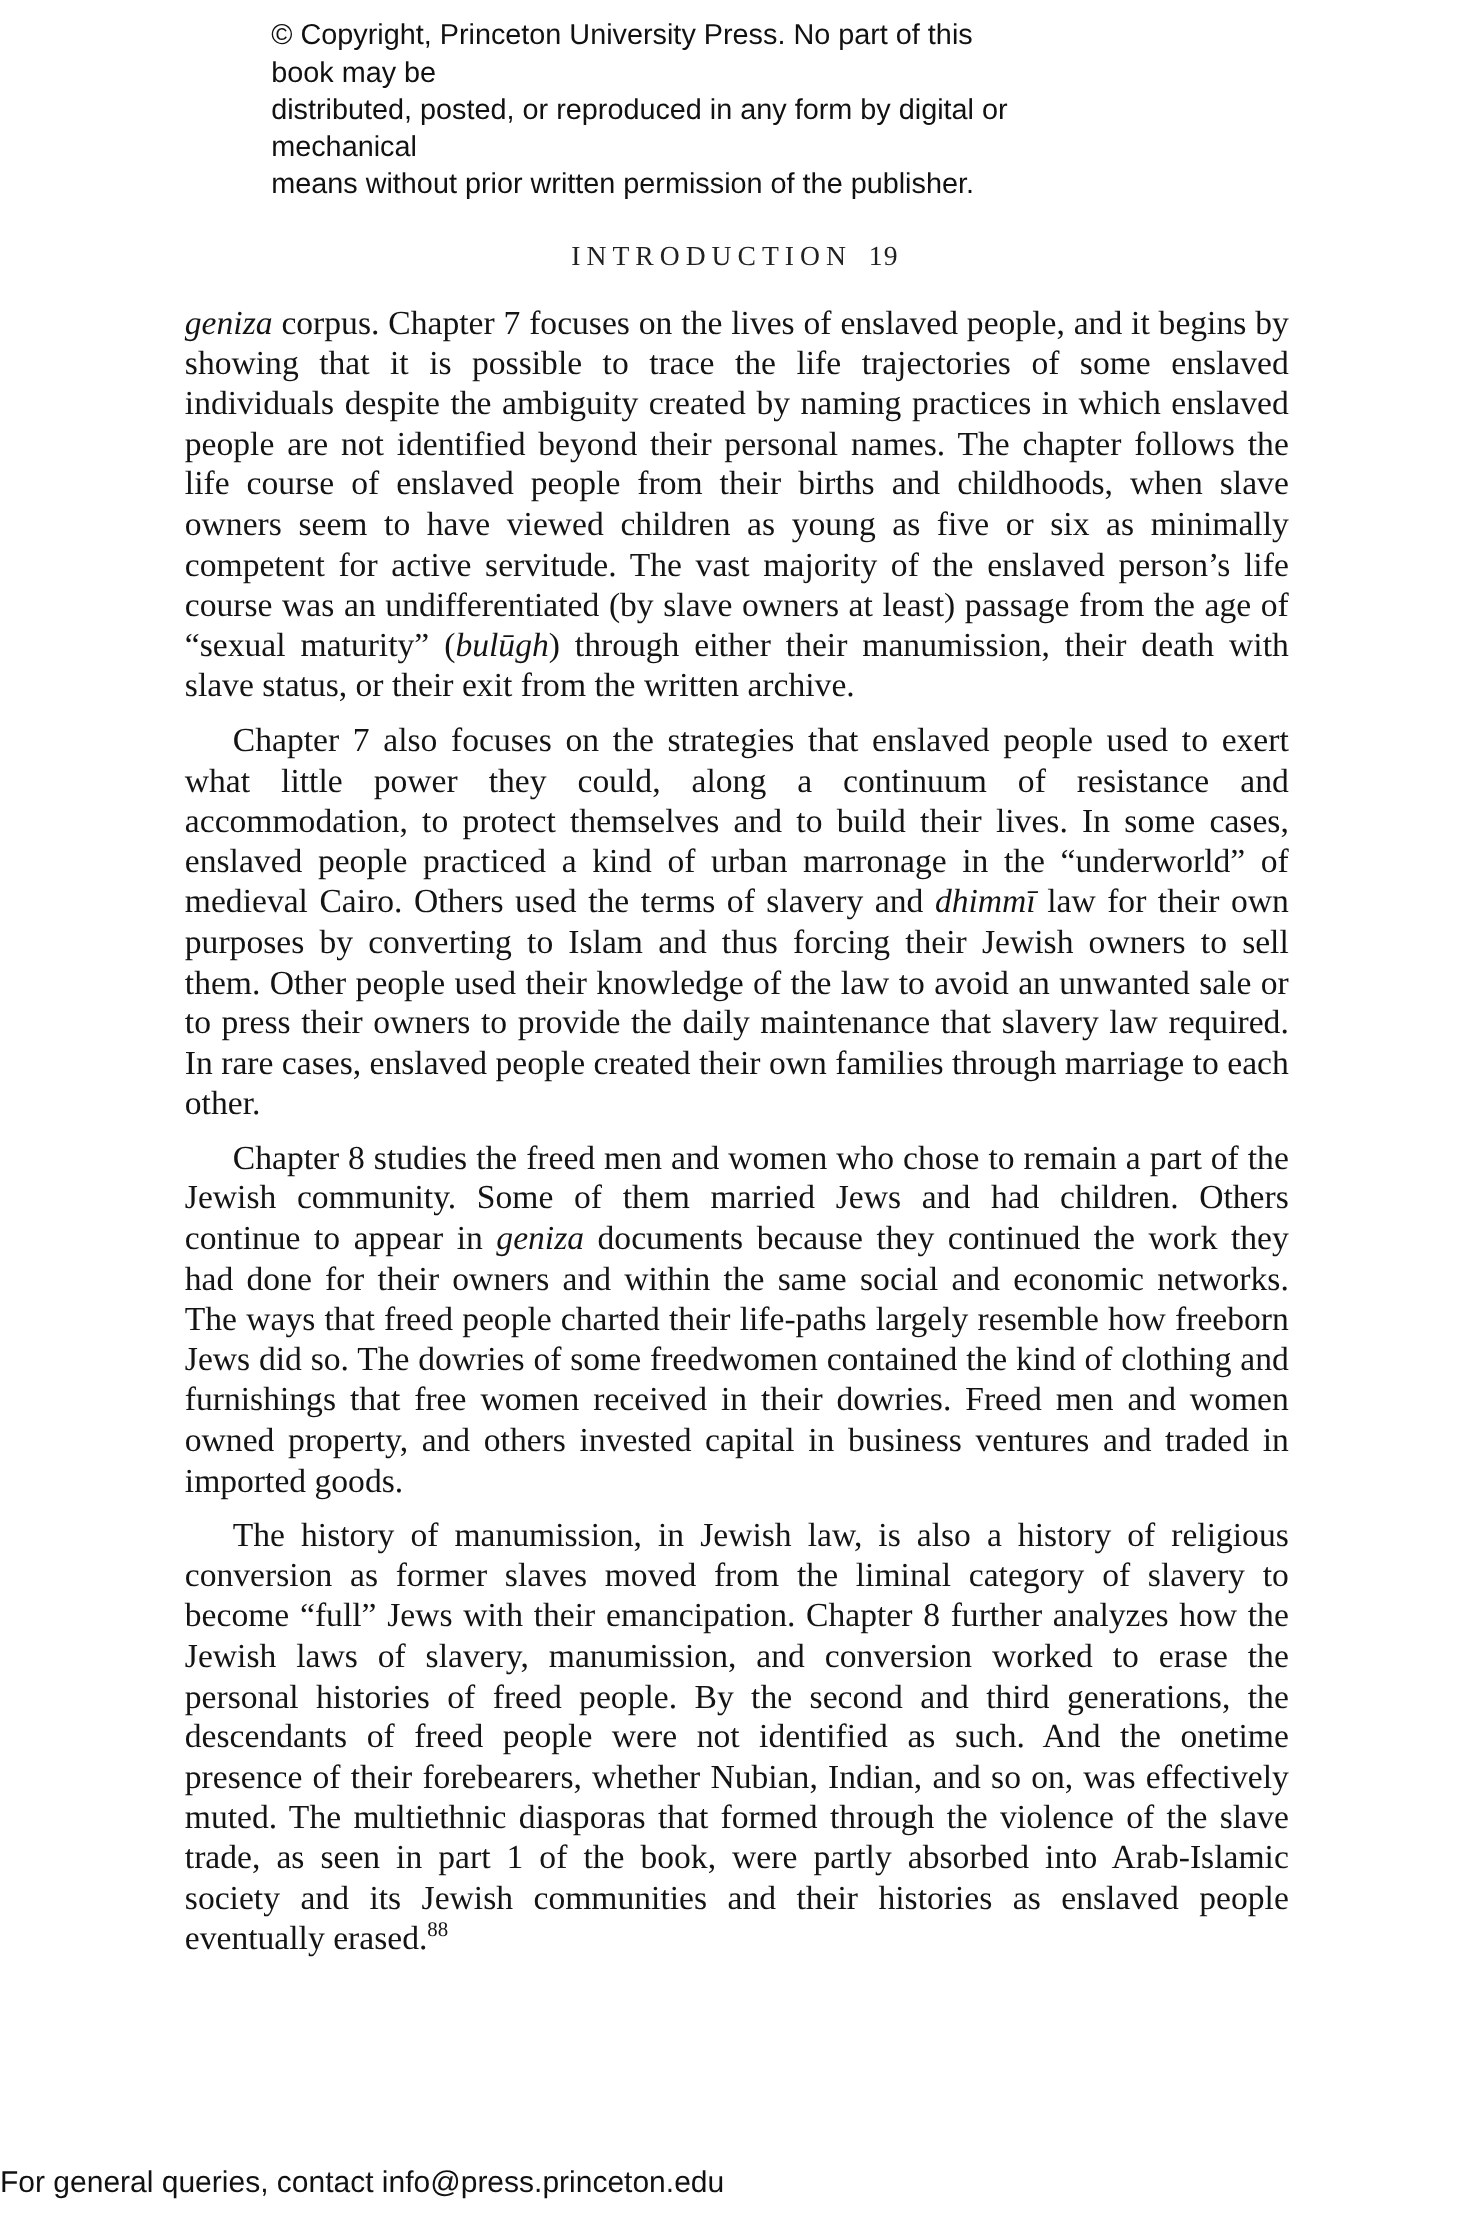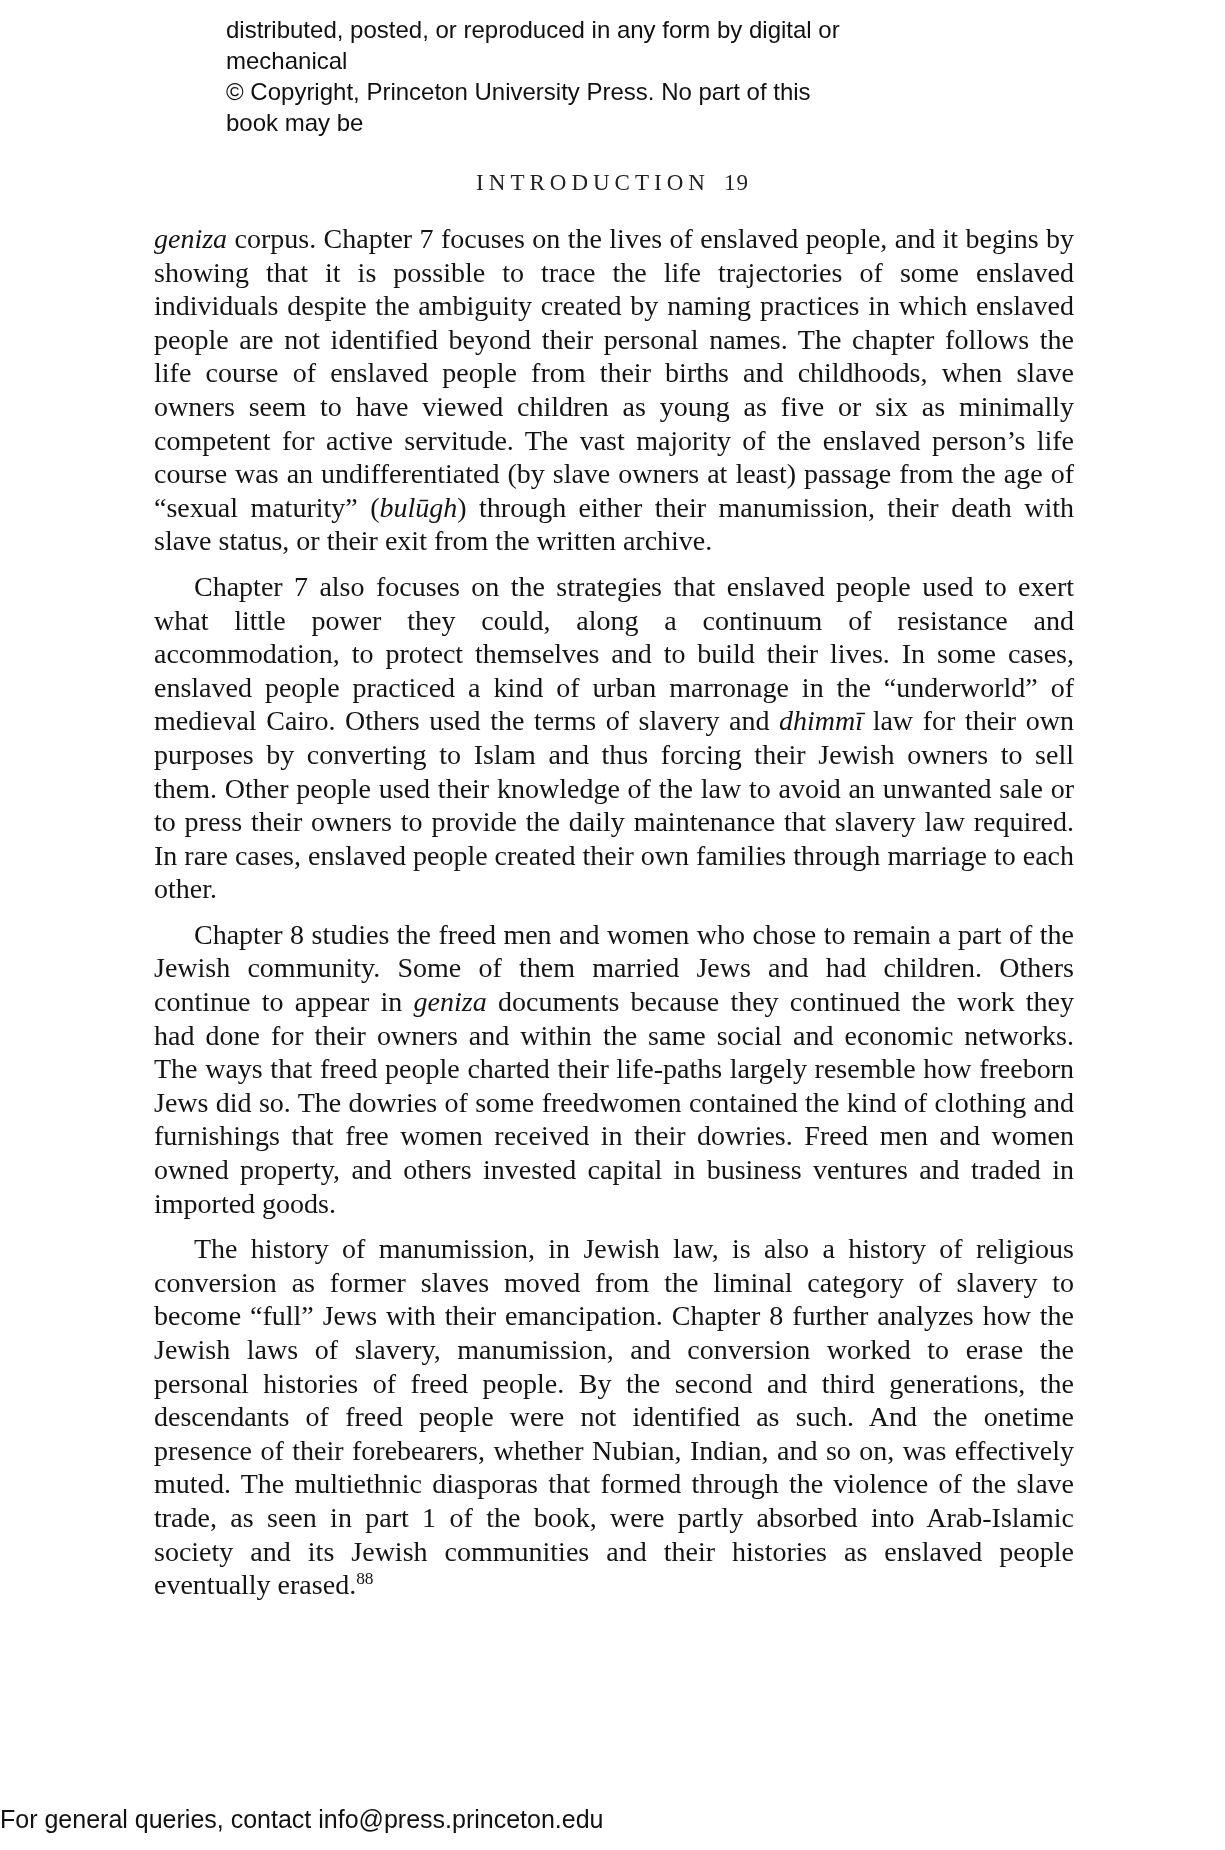--- a/index.html
+++ b/index.html
@@ -71,22 +71,23 @@
     font-size: 25px;
     color: #111111;
   }
 </style>
 </head>
 <body>
 
 <div class="page">
 
   <div class="copyright">
+    <div>© Copyright, Princeton University Press. No part of this book may be</div>
     <div>distributed, posted, or reproduced in any form by digital or mechanical</div>
-    <div>© Copyright, Princeton University Press. No part of this book may be</div>
+    <div>means without prior written permission of the publisher.</div>
   </div>
 
   <div class="running-header">
     <span class="title">INTRODUCTION</span><span class="pagenum">19</span>
   </div>
 
   <div class="body-text">
       <p class=""><i>geniza</i><span> corpus. Chapter 7 focuses on the lives of enslaved people, and it begins by showing that it is possible to trace the life trajectories of some enslaved individuals despite the ambiguity created by naming practices in which enslaved people are not identified beyond their personal names. The chapter follows the life course of enslaved people from their births and childhoods, when slave owners seem to have viewed children as young as five or six as minimally competent for active servitude. The vast majority of the enslaved person’s life course was an undifferentiated (by slave owners at least) passage from the age of “sexual maturity” (</span><i>bulūgh</i><span>) through either their manumission, their death with slave status, or their exit from the written archive.</span></p>
       <p class="indent"><span>Chapter 7 also focuses on the strategies that enslaved people used to exert what little power they could, along a continuum of resistance and accommodation, to protect themselves and to build their lives. In some cases, enslaved people practiced a kind of urban marronage in the “underworld” of medieval Cairo. Others used the terms of slavery and </span><i>dhimmī</i><span> law for their own purposes by converting to Islam and thus forcing their Jewish owners to sell them. Other people used their knowledge of the law to avoid an unwanted sale or to press their owners to provide the daily maintenance that slavery law required. In rare cases, enslaved people created their own families through marriage to each other.</span></p>
       <p class="indent"><span>Chapter 8 studies the freed men and women who chose to remain a part of the Jewish community. Some of them married Jews and had children. Others continue to appear in </span><i>geniza</i><span> documents because they continued the work they had done for their owners and within the same social and economic networks. The ways that freed people charted their life-paths largely resemble how freeborn Jews did so. The dowries of some freedwomen contained the kind of clothing and furnishings that free women received in their dowries. Freed men and women owned property, and others invested capital in business ventures and traded in imported goods.</span></p>

